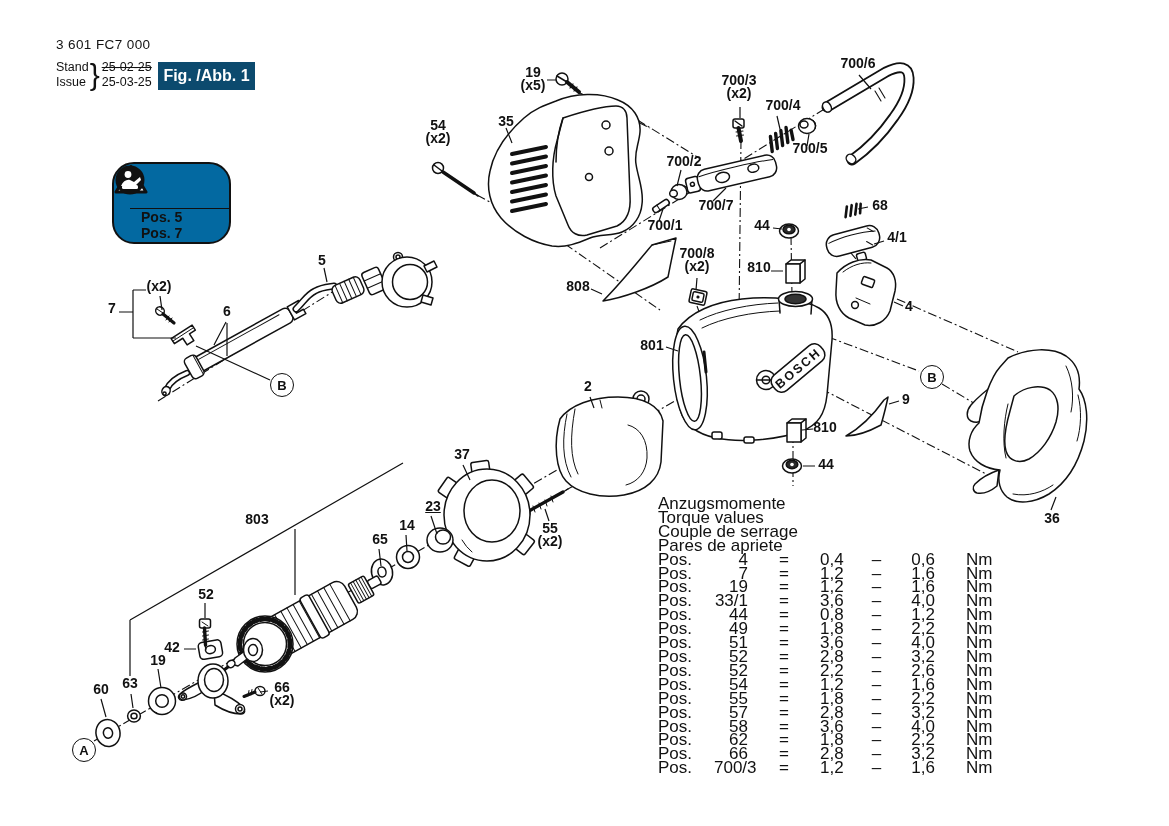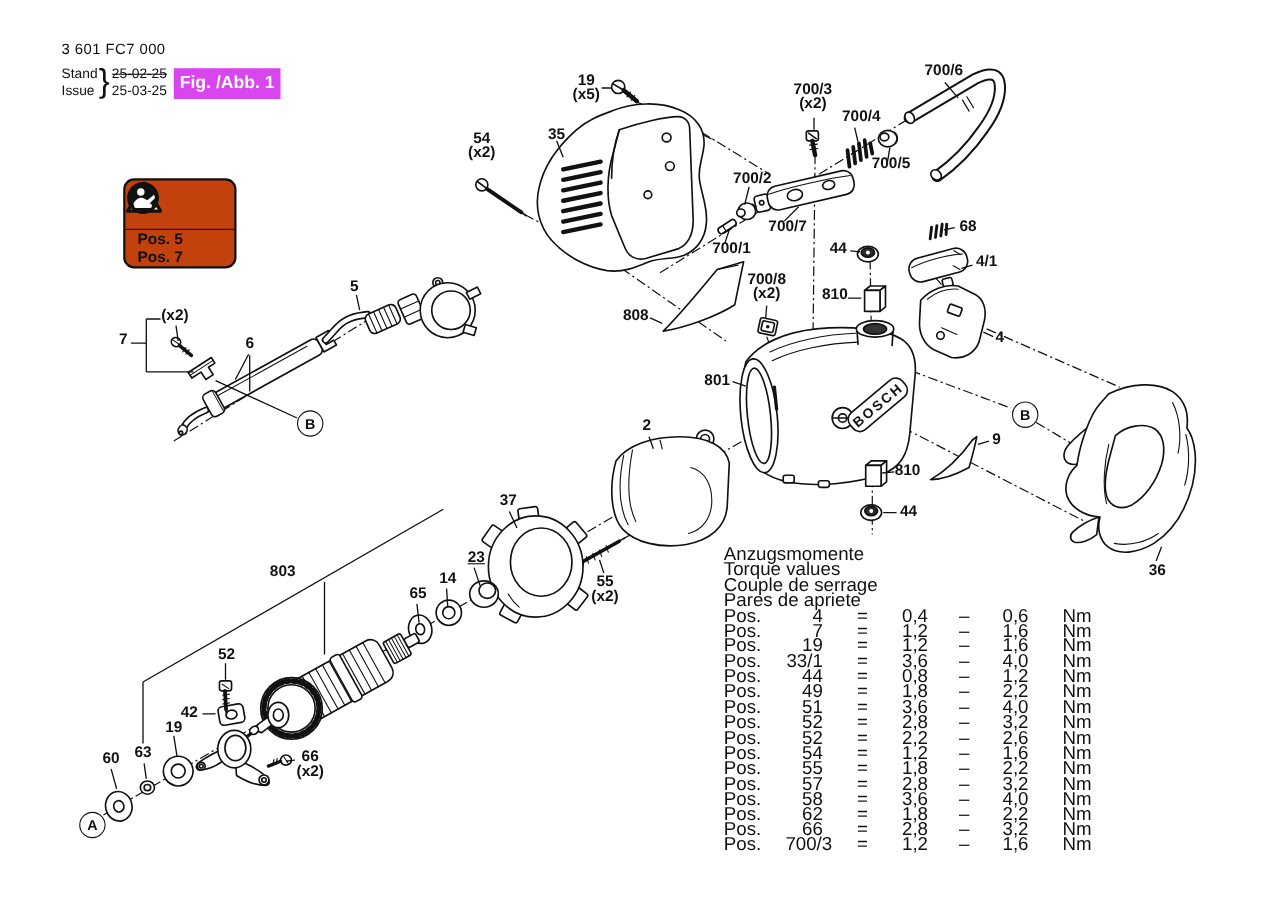--- a/index.html
+++ b/index.html
@@ -5,24 +5,24 @@
   html,body{margin:0;padding:0;background:#fff;}
   .stage{position:relative;width:1169px;height:826px;background:#fff;overflow:hidden;
          font-family:"Liberation Sans",sans-serif;color:#111;}
   .stage svg{position:absolute;left:0;top:0;}
   .abs{position:absolute;}
   
   .part-number{left:56px;top:37px;font-size:13.5px;letter-spacing:.4px;}
   .stand-issue{left:56px;top:60px;display:flex;align-items:center;font-size:12.5px;line-height:15px;}
   .si-brace{font-size:30px;font-weight:400;line-height:30px;margin:0 2px 0 1px;}
   .strike{text-decoration:line-through;}
-  .fig-box{left:158px;top:62px;width:97px;height:28px;background:#d946ef;color:#fff;
+  .fig-box{left:158px;top:62px;width:97px;height:28px;background:#0c4a6e;color:#fff;
            font-weight:bold;font-size:16px;display:flex;align-items:center;justify-content:center;}
   
-  .warn-box{left:112px;top:162px;width:99px;height:78px;border:2.4px solid #111;border-radius:10px;background:#c2410c;}
+  .warn-box{left:112px;top:162px;width:99px;height:78px;border:2.4px solid #111;border-radius:22px;background:#0369a1;padding-left:16px;}
   .warn-icons{height:44px;display:flex;align-items:center;justify-content:center;gap:7px;border-bottom:1.6px solid #111;}
   .warn-text{padding:1px 0 0 11px;font-size:14px;font-weight:bold;line-height:15.5px;}
   
   .callout{position:absolute;transform:translateX(-50%);text-align:center;font-weight:bold;
            font-size:14px;line-height:13px;white-space:nowrap;}
   .circled{position:absolute;width:22px;height:22px;border:1.7px solid #111;border-radius:50%;
            background:#fff;display:flex;align-items:center;justify-content:center;
            font-weight:bold;font-size:13px;transform:translate(-50%,-50%);}
   
   .torque{left:658px;top:497px;font-size:17px;line-height:13.9px;}

